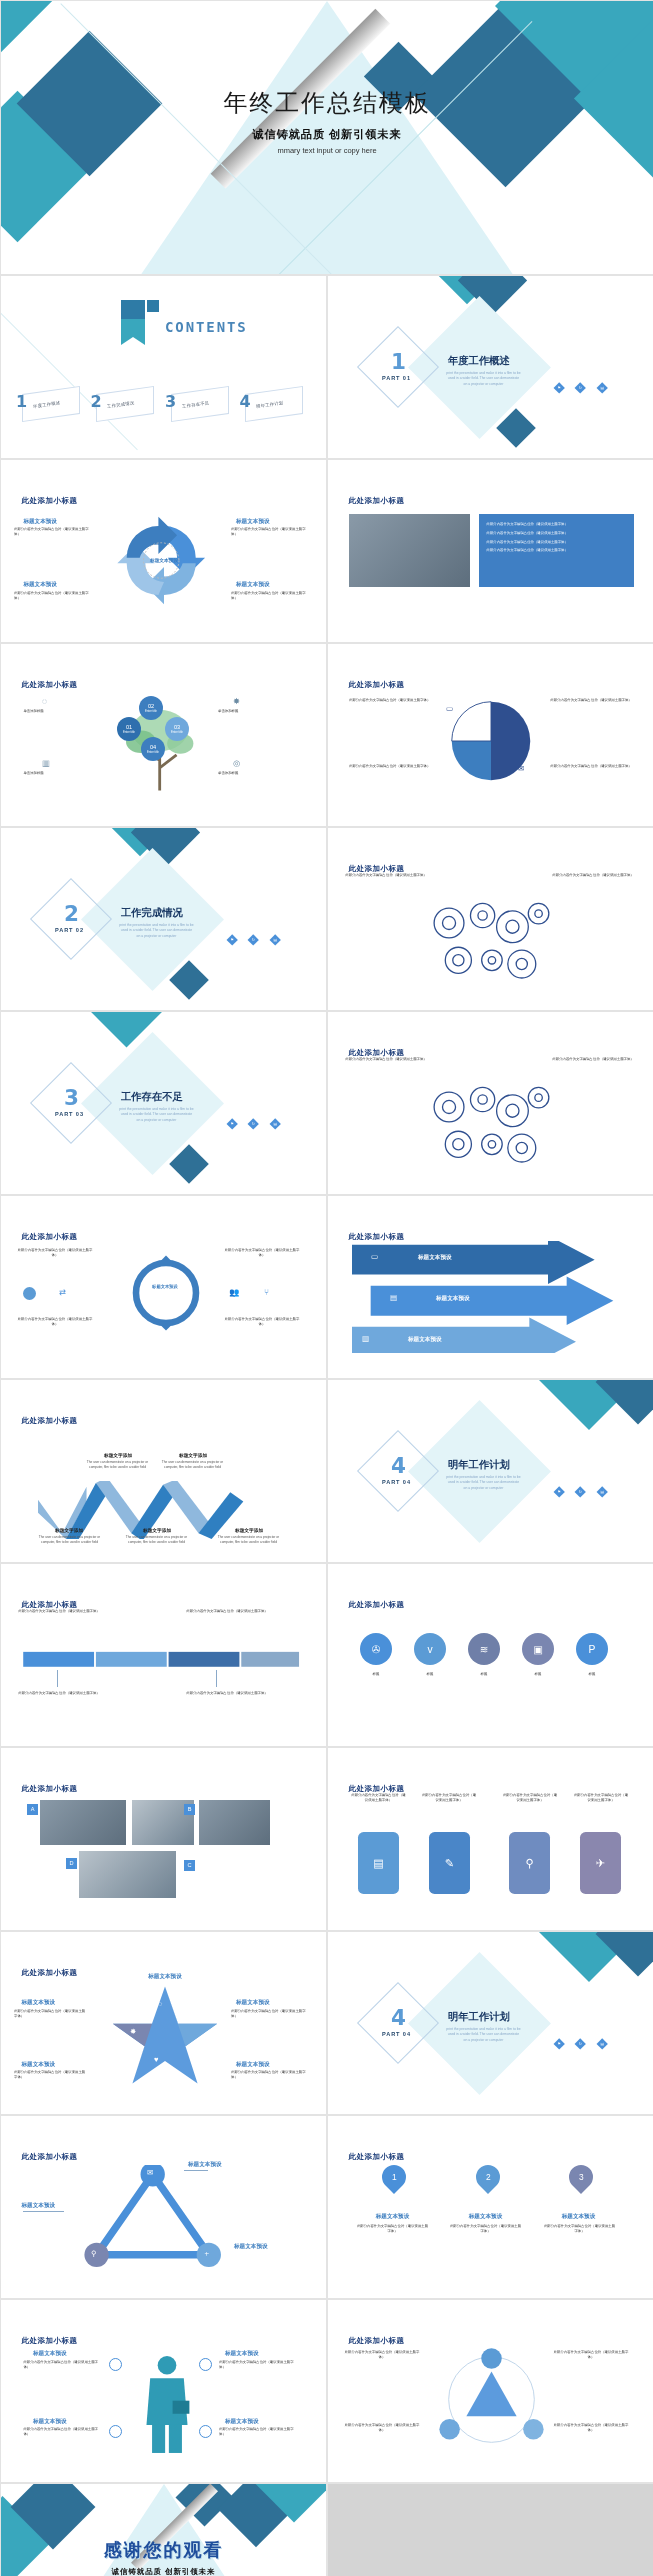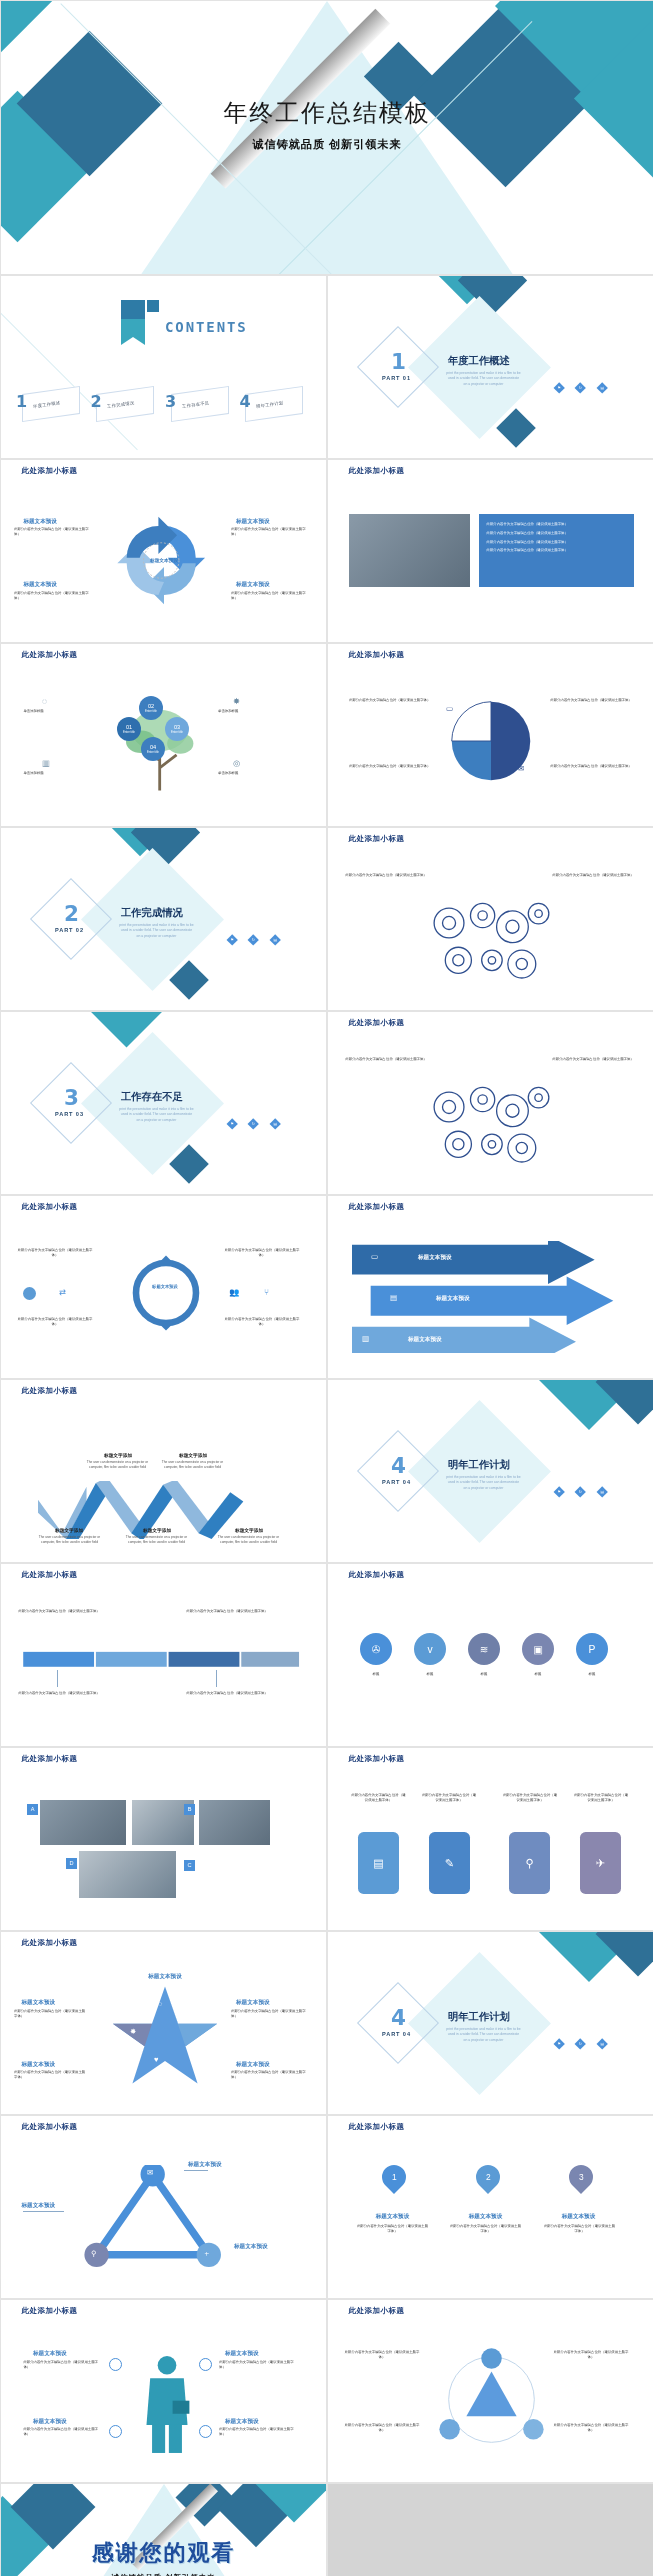--- a/index.html
+++ b/index.html
@@ -24,27 +24,27 @@
     width:0; height:0;
     border-left:187px solid transparent; border-right:187px solid transparent;
     border-bottom:275px solid #ddf2f7;
   }
   .cover-text { position:absolute; left:0; right:0; top:82px; text-align:center; z-index:12;}
   .cv-year {
     font-family:"DejaVu Sans", sans-serif; font-weight:bold; font-size:37px;
     color:#1f4e9c; letter-spacing:0.9px; line-height:1;
     text-shadow:0.9px 0.9px 0 #9fc3e0;
   }
-  .cv-title { font-size:24px; color:#1a1a1a; letter-spacing:1.9px; margin-top:14px; }
+  .cv-title { font-size:24px; color:#1a1a1a; letter-spacing:1.9px; margin-top:4px; }
   .cv-sub { font-size:11.2px; color:#111; font-weight:bold; letter-spacing:0.9px; margin-top:8.4px; }
   .cv-en { font-size:7.5px; color:#333; line-height:1.45; margin-top:3.7px; }
 
   
   .sl-head {
-    position:absolute; left:20.5px; top:6px; font-size:7.5px; color:#1f3f7a;
+    position:absolute; left:20.5px; top:36px; font-size:7.5px; color:#1f3f7a;
     font-weight:bold; letter-spacing:0.5px;
   }
 
   .ttl-s { font-size:5.6px; color:#3d7ebf; font-weight:bold; }
   .txt-xs { font-size:3.4px; color:#333; line-height:1.45; }
   .txt-en { font-size:3.2px; color:#555; line-height:1.5; }
   .part-dia-outline {
     position:absolute; width:58px; height:58px; border:0.9px solid #bcd3e8;
     transform:rotate(45deg);
   }
@@ -95,21 +95,21 @@
   .pin { position:absolute; width:24px;height:24px;border-radius:50% 50% 50% 0;
       transform:rotate(-45deg); display:flex;align-items:center;justify-content:center;}
   .pin i{ transform:rotate(45deg); color:#fff; font-size:8.4px; font-style:normal;}
 
   .final-center {
     position:absolute; left:50%; top:0; transform:translateX(-50%);
     width:0; height:0;
     border-left:121px solid transparent; border-right:121px solid transparent;
     border-bottom:184px solid #ddf2f7;
   }
-  .fn-title{ font-size:22px; font-weight:bold; color:#1f4e9c; letter-spacing:1.9px;
+  .fn-title{ font-size:18px; font-weight:bold; color:#1f4e9c; letter-spacing:1.9px;
       text-shadow:0.9px 0.9px 0 #bcd9ea;}
   .fn-sub{ font-size:7.5px; font-weight:bold; color:#111; letter-spacing:0.9px; margin-top:4.7px;}
   .wm { position:absolute; left:5.6px; top:80px; font-size:41px; color:rgba(255,255,255,.55);
       font-weight:bold; letter-spacing:1.9px; font-family:"DejaVu Sans", sans-serif;}
 </style>
 </head>
 <body>
 
 <div class="deck">
 
@@ -122,20 +122,21 @@
     <div class="cv-diamond" style="left:439px;top:28px;width:131px;height:131px;background:#2f7096;"></div>
     <div class="cv-diamond" style="left:523px;top:-65px;width:140px;height:140px;background:#39a7bd;"></div>
     <div class="cv-diamond" style="left:598px;top:37px;width:121px;height:121px;background:#39a7bd;"></div>
     <div style="position:absolute;left:289px;top:-18.7px;width:20.5px;height:233px;background:linear-gradient(90deg,#9a9a9a,#f6f6f6);transform:rotate(45deg);"></div>
     <div style="position:absolute;left:392px;top:-37px;width:0.9px;height:392px;background:#bfe3ea;transform:rotate(45deg);"></div>
     <div style="position:absolute;left:201px;top:-56px;width:0.9px;height:401px;background:#cfe9ef;transform:rotate(-45deg);"></div>
 
     <div class="cover-text">
       <div class="cv-title">年终工作总结模板</div>
       <div class="cv-sub">诚信铸就品质 创新引领未来</div>
+      <div class="cv-en">mmary text input or copy here</div>
     </div>
   </div>
 
   <div class="row">
     <div class="slide">
       <div style="position:absolute;left:37px;top:-65px;width:0.9px;height:280px;background:#dbeef3;transform:rotate(-45deg);"></div>
       <div class="cnt-flag">
         <div class="a"></div>
           <div class="b"></div>
           <div class="c"></div>

